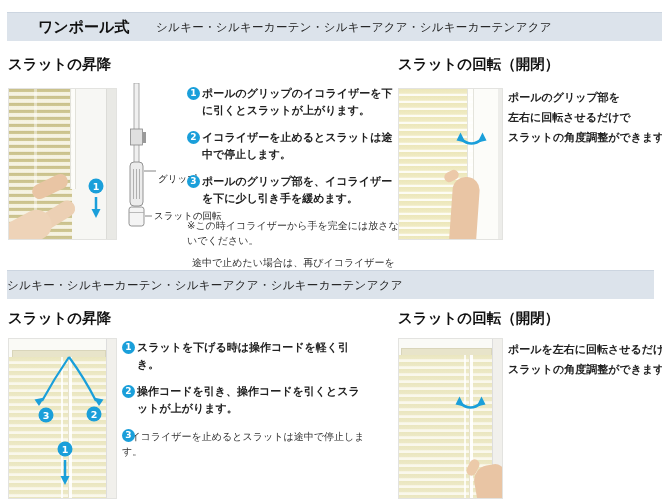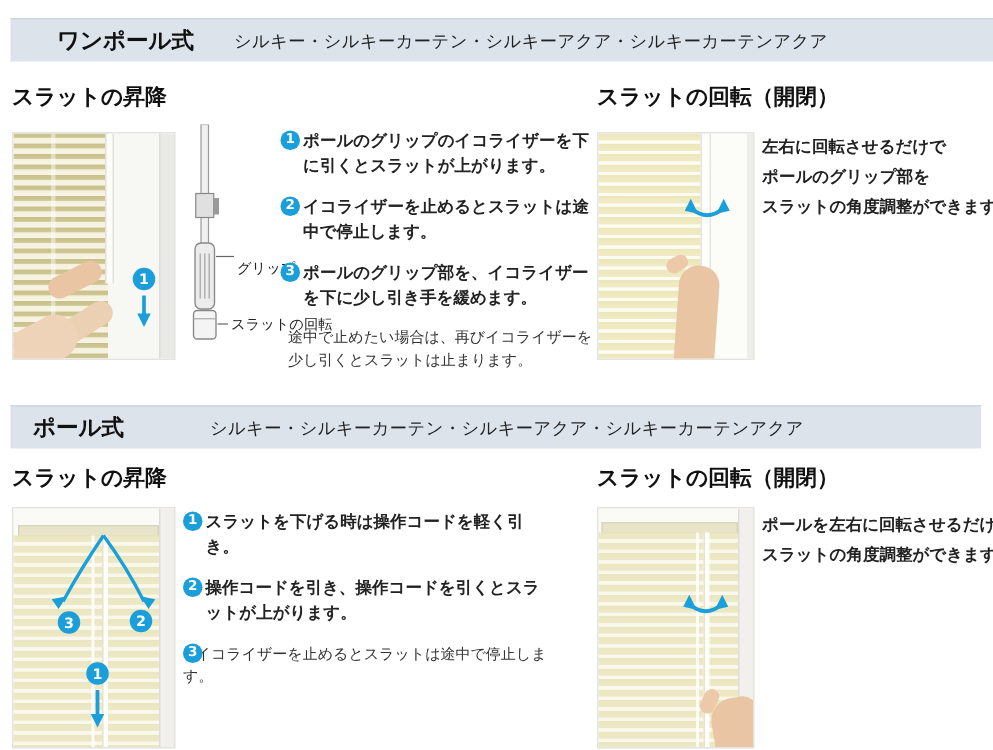--- a/index.html
+++ b/index.html
@@ -86,45 +86,45 @@
       <span>ポールのグリップのイコライザーを下に引くとスラットが上がります。</span>
     </div>
     <div class="step">
       <span class="step-badge">2</span>
       <span>イコライザーを止めるとスラットは途中で停止します。</span>
     </div>
     <div class="step">
       <span class="step-badge">3</span>
       <span>ポールのグリップ部を、イコライザーを下に少し引き手を緩めます。</span>
     </div>
+    <div class="note">※この時イコライザーから手を完全には放さないでください。</div>
     <div class="note note-indent">途中で止めたい場合は、再びイコライザーを少し引くとスラットは止まります。</div>
   </div>
 
   <div class="photo" style="left:398px;top:88px;width:103px;height:150px;">
     <div class="abs slats-b" style="left:0;top:0;width:74px;height:100%;"></div>
     <div class="abs" style="left:74px;top:0;right:0;height:100%;background:#fcfcf9;"></div>
     <div class="abs" style="right:0;top:0;width:4px;height:100%;background:#ededea;"></div>
     <div class="abs" style="left:68px;top:0;width:5px;height:100%;background:rgba(255,255,255,.92);border-left:1px solid #e4e4dc;border-right:1px solid #e4e4dc;"></div>
     <div class="abs skin" style="left:52px;bottom:-10px;width:27px;height:72px;border-radius:13px 13px 0 0;transform:rotate(4deg);"></div>
     <div class="abs" style="left:45px;bottom:58px;width:15px;height:10px;border-radius:5px;background:#ecc9a9;transform:rotate(-28deg);"></div>
     <svg class="overlay-svg" width="103" height="150" viewBox="0 0 103 150">
       <path d="M62,50 Q72.5,59 83,50" fill="none" stroke="#1a9fda" stroke-width="2.6"></path>
       <polygon points="57.5,51.5 66.5,53.5 61.5,43.5" fill="#1a9fda"></polygon>
       <polygon points="87.5,51.5 78.5,53.5 83.5,43.5" fill="#1a9fda"></polygon>
     </svg>
   </div>
 
   <div class="desc" style="left:508px;top:88px;width:152px;">
+    <span>ポールのグリップ部を</span>
     <span>左右に回転させるだけで</span>
-    <span>ポールのグリップ部を</span>
     <span>スラットの角度調整ができます。</span>
   </div>
 
   <div class="band" style="top:270px;">
-    <div class="band-title">ポール式</div>
     <div class="band-models">シルキー・シルキーカーテン・シルキーアクア・シルキーカーテンアクア</div>
   </div>
 
   <div class="sec-heading" style="left:8px;top:309px;">スラットの昇降</div>
   <div class="sec-heading" style="left:398px;top:309px;">スラットの回転（開閉）</div>
 
   <div class="photo" style="left:8px;top:338px;width:107px;height:159px;">
     <div class="abs" style="left:0;top:0;width:100%;height:11px;background:#fafaf6;"></div>
     <div class="abs" style="left:3px;top:11px;right:10px;height:6px;background:#e8e4ca;border:1px solid #d9d5ba;"></div>
     <div class="abs slats-c" style="left:0;top:18px;right:9px;bottom:0;"></div>

